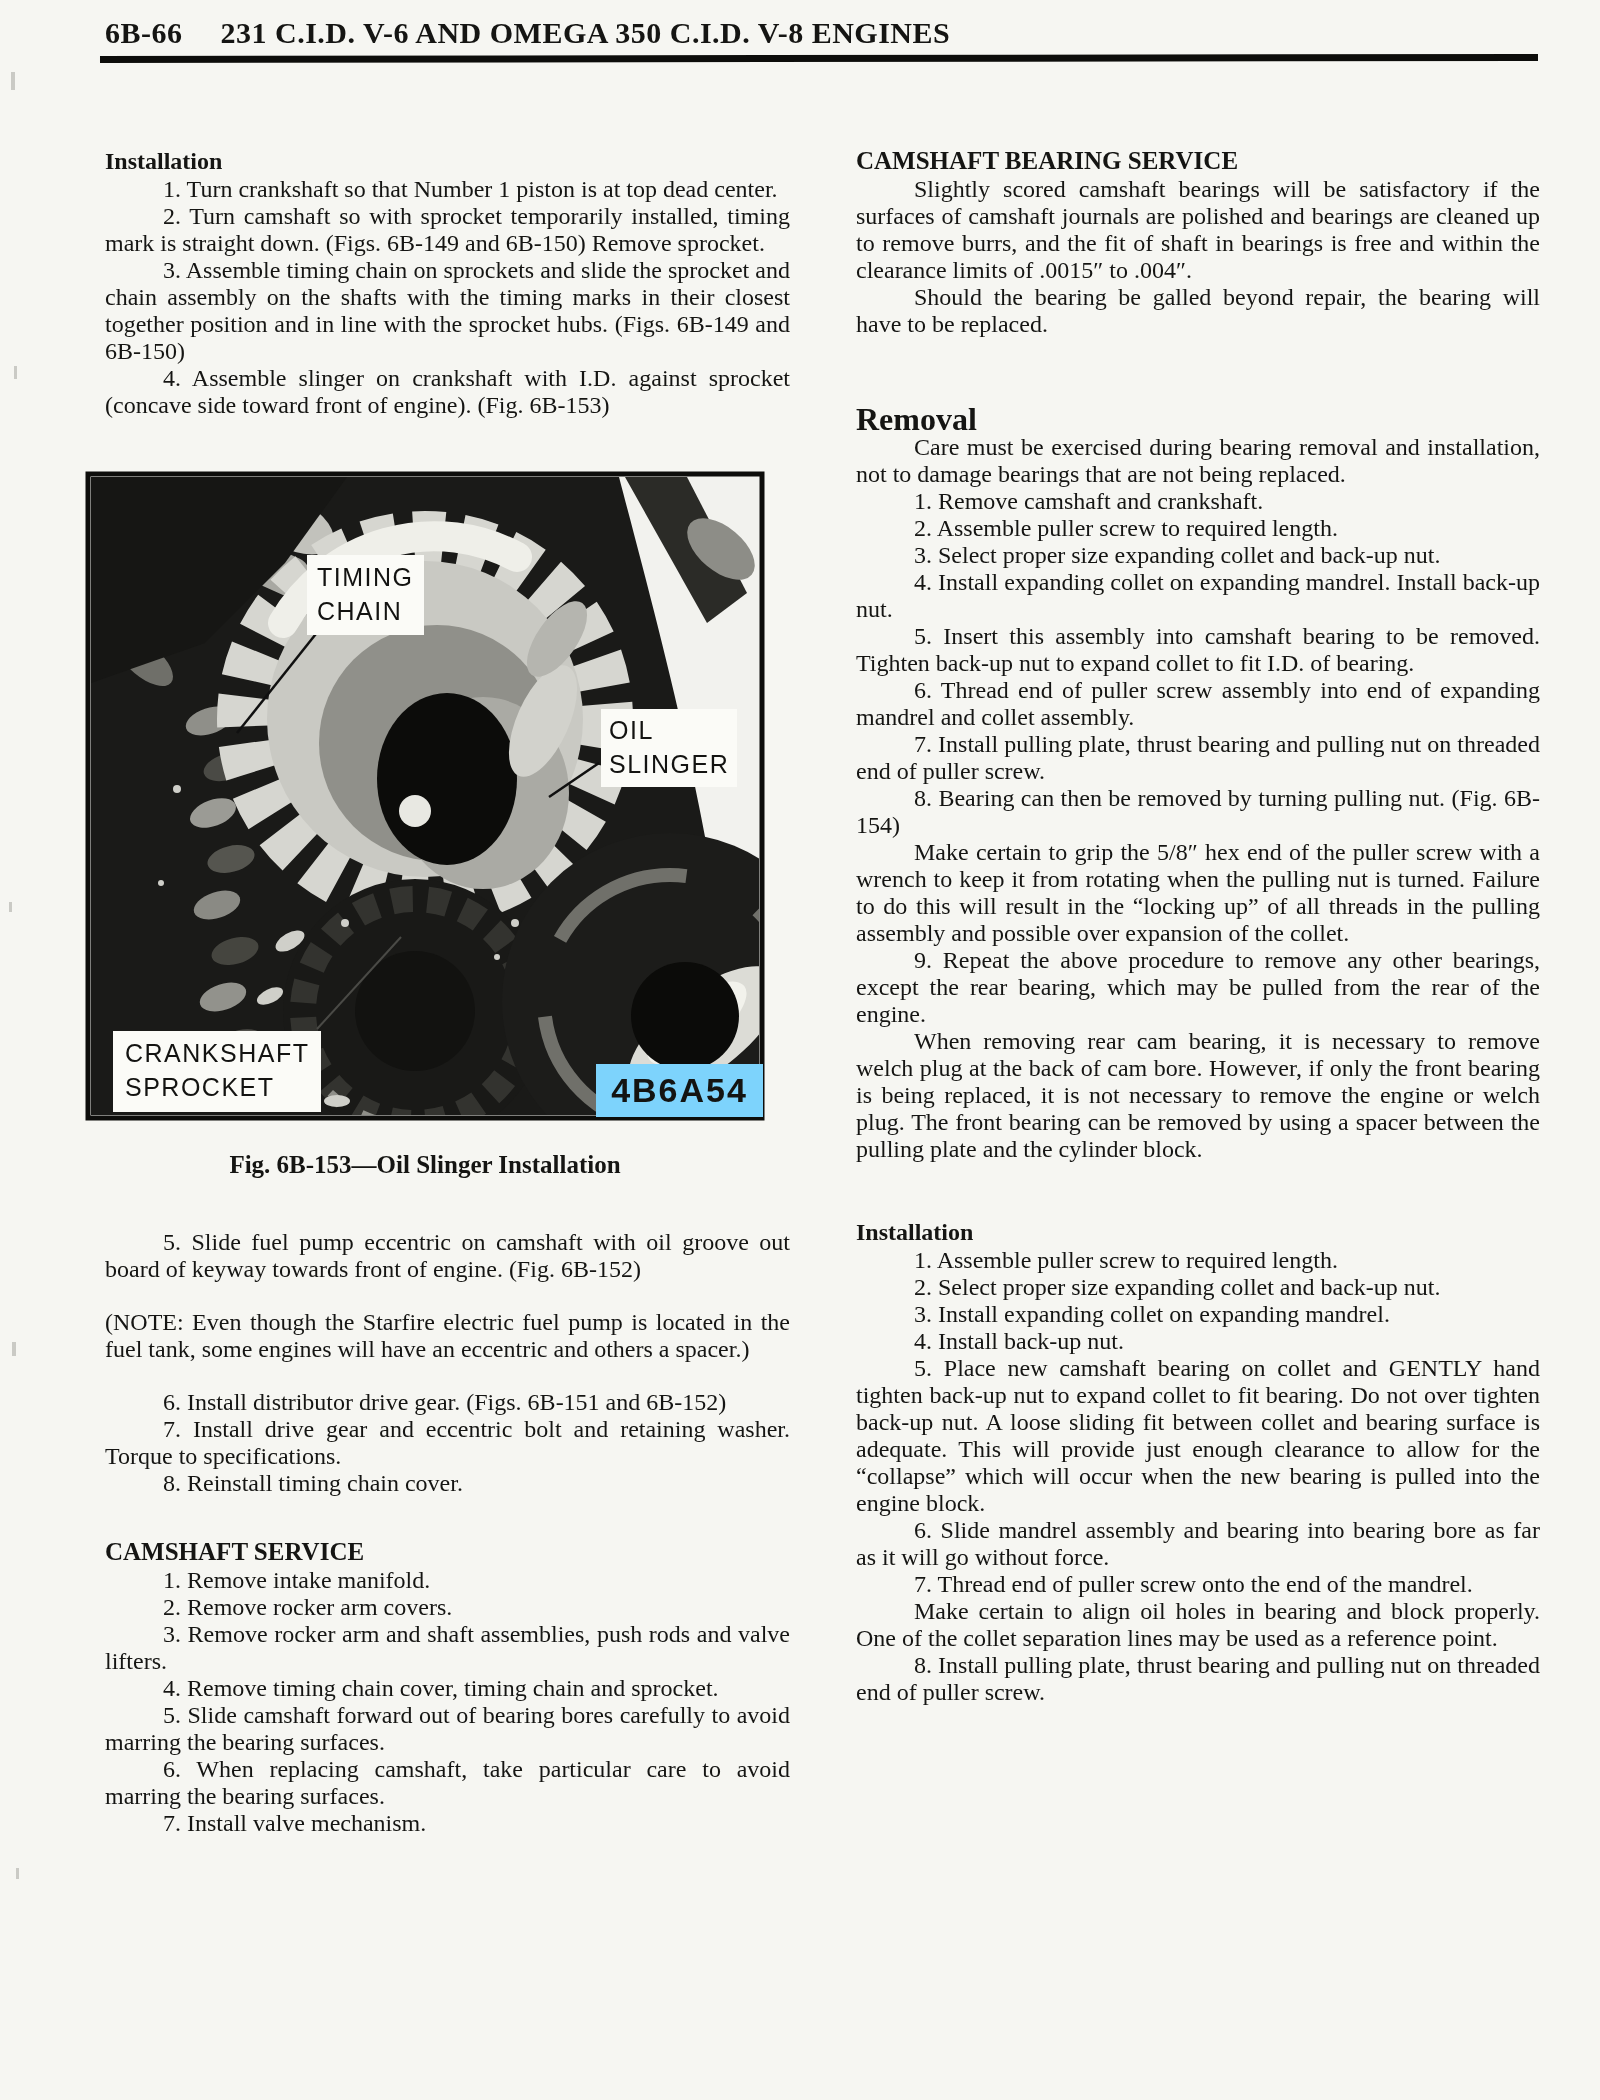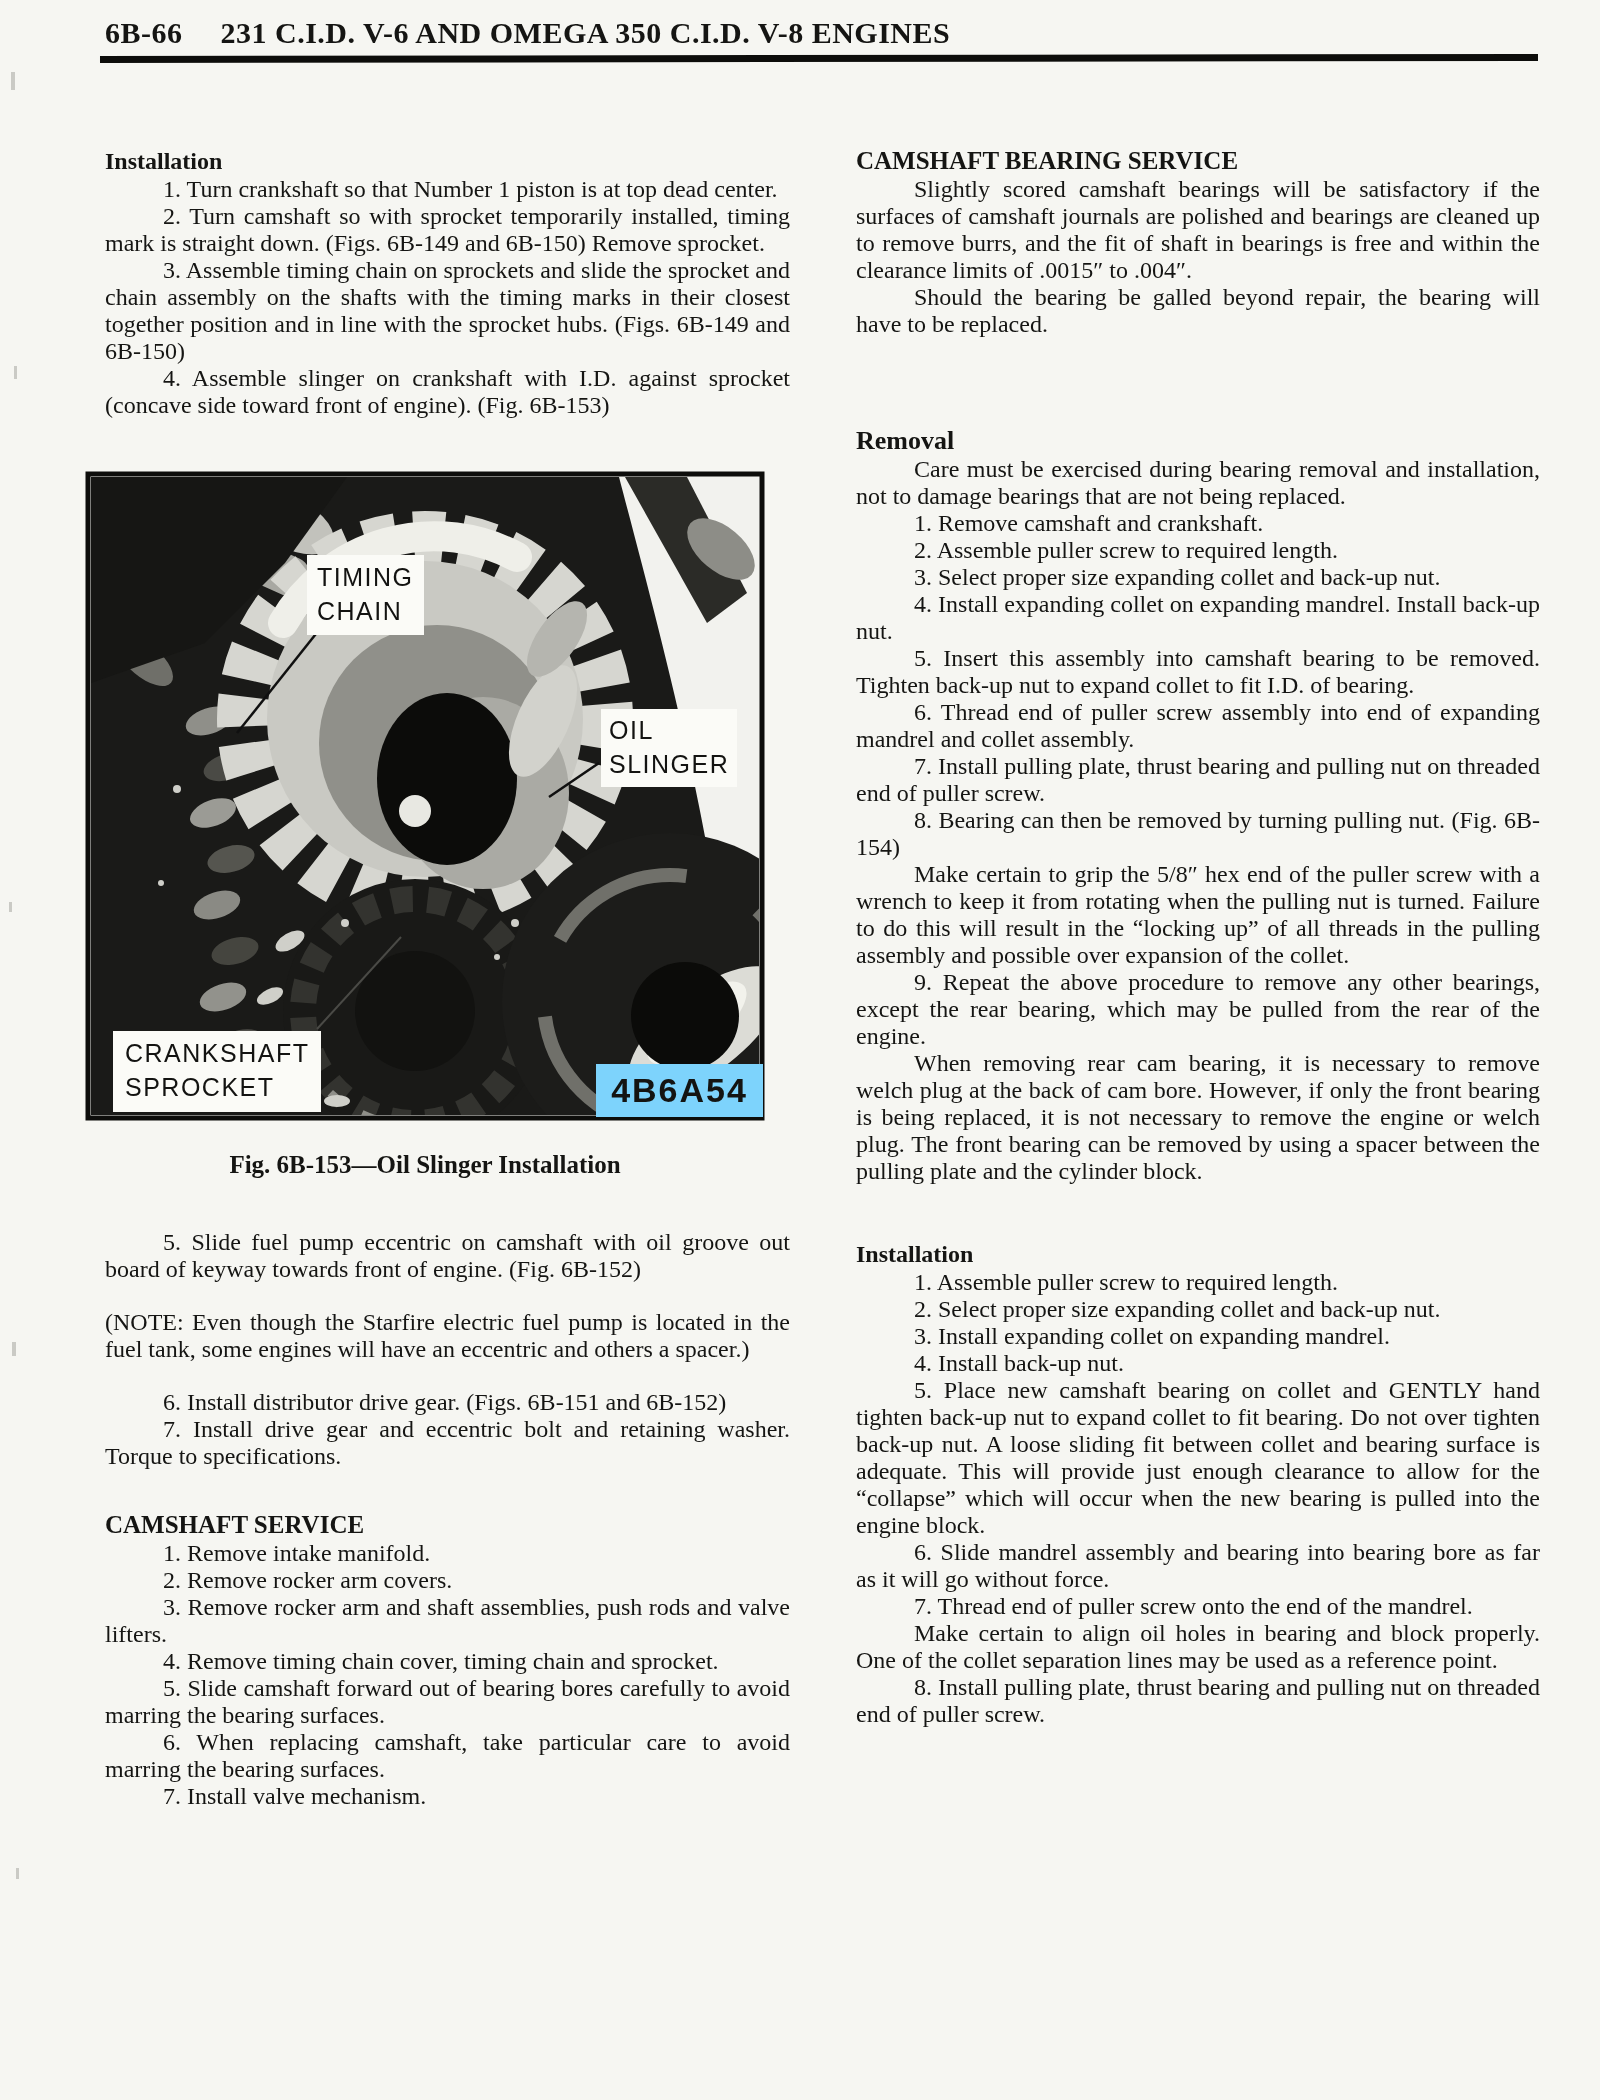--- a/index.html
+++ b/index.html
@@ -27,21 +27,21 @@
   .col{position:absolute;top:0;}
   #left-col{left:105px;width:685px;}
   #right-col{left:856px;width:684px;}
   h2.section{
     margin:0;font-size:25px;line-height:30px;font-weight:bold;
     font-family:"Liberation Serif",serif;
   }
   #left-col h2.h-installation{margin-top:146px;font-size:24px;}
   #left-col h2.h-camshaft-service{margin-top:40px;}
   #right-col h2.h-bearing-service{margin-top:146px;}
-  #right-col h2.h-removal{margin-top:88px;font-size:26px;}
+  #right-col h2.h-removal{margin-top:66px;font-size:32px;}
   #right-col h2.h-installation2{margin-top:54px;font-size:24px;}
   p.para{
     margin:0;font-size:24px;line-height:27px;
     text-align:justify;text-indent:58px;
   }
   .cont p:nth-child(2){text-indent:0;margin-top:26px;}
   .cont p:nth-child(3){margin-top:26px;}
   
   .figure{
     position:relative;width:680px;height:650px;
@@ -193,20 +193,21 @@
     <div class="photo-id">4B6A54</div>
   </div>
 
   <div class="fig-caption">Fig. 6B-153—Oil Slinger Installation</div>
 
   <div class="cont cont-wrap">
       <p class="para">5. Slide fuel pump eccentric on camshaft with oil groove out board of keyway towards front of engine. (Fig. 6B-152)</p>
       <p class="para">(NOTE: Even though the Starfire electric fuel pump is located in the fuel tank, some engines will have an eccentric and others a spacer.)</p>
       <p class="para">6. Install distributor drive gear. (Figs. 6B-151 and 6B-152)</p>
       <p class="para">7. Install drive gear and eccentric bolt and retaining washer. Torque to specifications.</p>
+      <p class="para">8. Reinstall timing chain cover.</p>
     </div>
 
   <h2 class="section h-camshaft-service">CAMSHAFT SERVICE</h2>
 
   <div>
       <p class="para">1. Remove intake manifold.</p>
       <p class="para">2. Remove rocker arm covers.</p>
       <p class="para">3. Remove rocker arm and shaft assemblies, push rods and valve lifters.</p>
       <p class="para">4. Remove timing chain cover, timing chain and sprocket.</p>
       <p class="para">5. Slide camshaft forward out of bearing bores carefully to avoid marring the bearing surfaces.</p>

